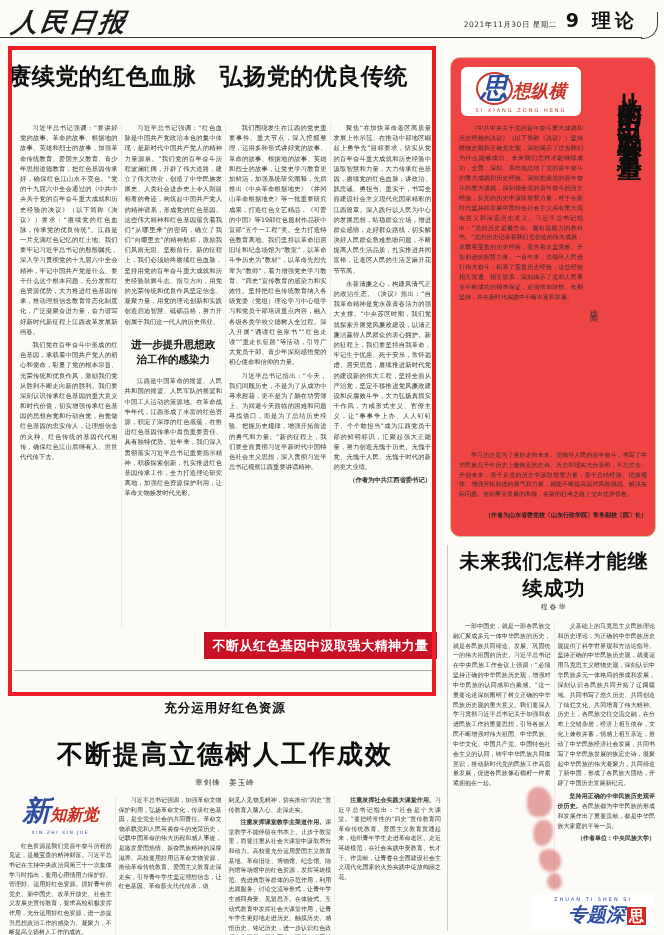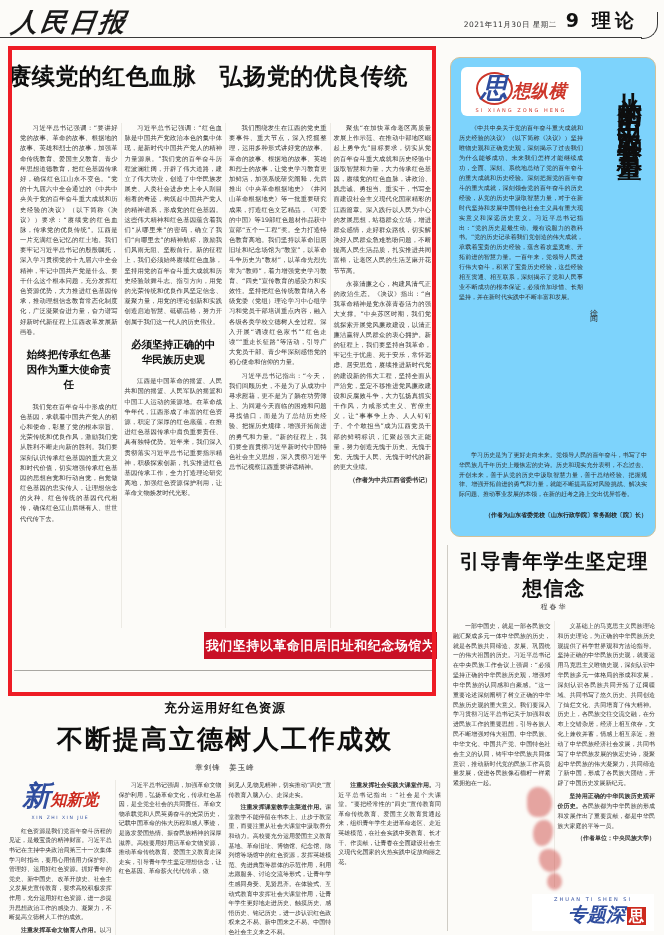--- a/index.html
+++ b/index.html
@@ -32,21 +32,21 @@
   .mcol+.mcol{border-left:1px solid #eceae4;}
   .mcol p{margin:0 0 3px 0;text-indent:2em;}
   .msub{font-size:10.5px;font-weight:bold;text-align:center;line-height:1.45;
     margin:10px 3px 9px;color:#0e0e0e;text-indent:0 !important;}
   .mattr{text-align:right;font-weight:bold;text-indent:0 !important;}
   .main-rule{position:absolute;left:14px;top:670px;width:420px;height:1px;background:#a9a7a2;}
   .banner{position:absolute;left:204px;top:632px;width:233px;height:27px;background:#c91126;
     color:#fff;font-size:13px;font-weight:bold;text-align:center;line-height:27px;letter-spacing:.5px;z-index:5;}
 
   
-  .sx-box{position:absolute;left:450px;top:57px;width:206px;height:480px;background:#7dd3fc;
+  .sx-box{position:absolute;left:450px;top:57px;width:206px;height:480px;background:#ef4444;
     border:1px solid #d2c199;border-radius:10px;box-sizing:border-box;padding:7px 8px;z-index:1;}
   .sx-top{display:flex;height:380px;}
   .sx-left{width:124px;display:flex;flex-direction:column;}
   .sx-logo{background:#fff;border-radius:6px;text-align:center;padding:5px 2px 3px;margin:2px 2px 7px;}
   .sx-logo-big{font-family:"Liberation Serif",serif;font-size:27px;line-height:1;font-weight:bold;
     font-style:italic;color:#2f4d9e;border:2px solid #cd372b;border-radius:50%;padding:1px 3px;display:inline-block;}
   .sx-logo-rest{font-family:"Liberation Serif",serif;font-size:18px;font-weight:bold;font-style:italic;color:#cd372b;}
   .sx-logo-sub{font-size:5px;color:#cd372b;letter-spacing:2px;margin-top:2px;}
   .sx-coltext{font-size:6px;line-height:1.66;text-align:justify;color:#2d2d2d;overflow:hidden;flex:1;text-indent:2em;}
   .sx-right{flex:1;position:relative;}
@@ -79,21 +79,21 @@
     padding:2px 0 3px;z-index:7;}
   .zt-sub{font-size:5px;color:#2f4d9e;letter-spacing:2px;}
   .zt-blue{font-family:"Liberation Serif",serif;font-style:italic;font-weight:bold;font-size:19px;color:#2f4d9e;margin-left:28px;}
   .zt-red{font-family:"Liberation Serif",serif;font-weight:bold;font-size:15px;color:#fff;
     background:#cd2a1e;padding:1px 2px;margin-left:2px;}
 
   
   .bt{position:absolute;left:6px;top:700px;width:438px;height:233px;}
   .bt-kicker{text-align:center;font-size:12.5px;font-weight:bold;color:#0e0e0e;letter-spacing:1px;}
   .bt-headline{text-align:center;font-size:26px;font-weight:bold;font-family:"Liberation Serif",serif;
-    letter-spacing:2px;color:#0e0e0e;margin-top:5px;}
+    letter-spacing:2px;color:#0e0e0e;margin-top:20px;}
   .bt-authors{text-align:center;font-size:7.5px;color:#333;margin-top:6px;letter-spacing:1px;}
   .bt-cols{display:flex;margin-top:7px;height:156px;}
   .bt-col{flex:1;font-size:6px;line-height:1.6;text-align:justify;color:#333;overflow:hidden;padding:0 3px;}
   .bt-col+.bt-col{border-left:1px solid #eceae4;}
   .bt-col p{margin:0 0 3px;text-indent:2em;}
   .bt-bold{font-weight:bold;}
 
   
   .xz{text-align:center;margin:2px 0 5px;}
   .xz-big{font-family:"Liberation Serif",serif;font-style:italic;font-weight:bold;font-size:28px;
@@ -117,62 +117,61 @@
   <div class="mast-rule"></div>
   <div class="mast-curve"></div>
 
   <div class="red-frame"></div>
 
   <div class="main-headline">赓续党的红色血脉　弘扬党的优良传统</div>
 
   <div class="main-cols">
     <div class="mcol">
       <p>习近平总书记强调：“要讲好党的故事、革命的故事、根据地的故事、英雄和烈士的故事，加强革命传统教育、爱国主义教育、青少年思想道德教育，把红色基因传承好，确保红色江山永不变色。”党的十九届六中全会通过的《中共中央关于党的百年奋斗重大成就和历史经验的决议》（以下简称《决议》）要求：“赓续党的红色血脉，传承党的优良传统”。江西是一片充满红色记忆的红土地。我们要牢记习近平总书记的殷殷嘱托，深入学习贯彻党的十九届六中全会精神，牢记中国共产党是什么、要干什么这个根本问题，充分发挥红色资源优势，大力推进红色基因传承，推动理想信念教育常态化制度化，广泛凝聚奋进力量，奋力谱写好新时代新征程上江西改革发展新画卷。</p>
-      <div class="msub">始终把传承红色基因作为重大使命责任</div>
       <p>我们党在百年奋斗中形成的红色基因，承载着中国共产党人的初心和使命，彰显了党的根本宗旨、光荣传统和优良作风，激励我们党从胜利不断走向新的胜利。我们要深刻认识传承红色基因的重大意义和时代价值，切实增强传承红色基因的思想自觉和行动自觉，自觉做红色基因的忠实传人，让理想信念的火种、红色传统的基因代代相传，确保红色江山后继有人、世世代代传下去。</p>
     </div>
     <div class="mcol">
       <p>习近平总书记强调：“红色血脉是中国共产党政治本色的集中体现，是新时代中国共产党人的精神力量源泉。”我们党的百年奋斗历程波澜壮阔，开辟了伟大道路，建立了伟大功业，创造了中华民族发展史、人类社会进步史上令人刮目相看的奇迹，构筑起中国共产党人的精神谱系，形成党的红色基因。这些伟大精神和红色基因蕴含着我们“从哪里来”的密码，确立了我们“向哪里去”的精神航标，激励我们风雨无阻、坚毅前行。新的征程上，我们必须始终赓续红色血脉，坚持用党的百年奋斗重大成就和历史经验鼓舞斗志、指引方向，用党的光荣传统和优良作风坚定信念、凝聚力量，用党的理论创新和实践创造启迪智慧、砥砺品格，努力开创属于我们这一代人的历史伟业。</p>
-      <div class="msub">必须坚持正确的中华民族历史观</div>
+      <div class="msub">进一步提升思想政治工作的感染力</div>
       <p>江西是中国革命的摇篮、人民共和国的摇篮、人民军队的摇篮和中国工人运动的策源地。在革命战争年代，江西形成了丰富的红色资源，积淀了深厚的红色底蕴，在推进红色基因传承中肩负重要责任、具有独特优势。近年来，我们深入贯彻落实习近平总书记重要指示精神，积极探索创新，扎实推进红色基因传承工作，全力打造理论研究高地，加强红色资源保护利用，让革命文物焕发时代光彩。</p>
     </div>
     <div class="mcol">
       <p>我们围绕发生在江西的党史重要事件、重大节点，深入挖掘整理，运用多种形式讲好党的故事、革命的故事、根据地的故事、英雄和烈士的故事，让党史学习教育更加鲜活，加强系统研究阐释，先后推出《中央革命根据地史》《井冈山革命根据地史》等一批重要研究成果，打造红色文艺精品，《可爱的中国》等19部红色题材作品获中宣部“五个一工程”奖。全力打造特色教育高地。我们坚持以革命旧居旧址和纪念场馆为“教室”，以革命斗争历史为“教材”，以革命先烈先辈为“教师”，着力增强党史学习教育、“四史”宣传教育的感染力和实效性。坚持把红色传统教育纳入各级党委（党组）理论学习中心组学习和党员干部培训重点内容，融入各级各类学校立德树人全过程。深入开展“诵读红色家书”“红色走读”“重走长征路”等活动，引导广大党员干部、青少年深刻感悟党的初心使命和信仰的力量。</p>
       <p>习近平总书记指出：“今天，我们回顾历史，不是为了从成功中寻求慰藉，更不是为了躺在功劳簿上、为回避今天面临的困难和问题寻找借口，而是为了总结历史经验、把握历史规律，增强开拓前进的勇气和力量。”新的征程上，我们要全面贯彻习近平新时代中国特色社会主义思想，深入贯彻习近平总书记视察江西重要讲话精神。</p>
     </div>
     <div class="mcol">
       <p>聚焦“在加快革命老区高质量发展上作示范、在推动中部地区崛起上勇争先”目标要求，切实从党的百年奋斗重大成就和历史经验中汲取智慧和力量，大力传承红色基因，赓续党的红色血脉，讲政治、践忠诚、勇担当、重实干，书写全面建设社会主义现代化国家精彩的江西篇章。深入践行以人民为中心的发展思想，站稳群众立场，增进群众感情，走好群众路线，切实解决好人民群众急难愁盼问题，不断提高人民生活品质，扎实推进共同富裕，让老区人民的生活芝麻开花节节高。</p>
       <p>永葆清廉之心，构建风清气正的政治生态。《决议》指出：“自我革命精神是党永葆青春活力的强大支撑。”中央苏区时期，我们党就探索开展党风廉政建设，以清正廉洁赢得人民群众的衷心拥护。新的征程上，我们要坚持自我革命，牢记生于忧患、死于安乐，常怀远虑、居安思危，赓续推进新时代党的建设新的伟大工程，坚持全面从严治党，坚定不移推进党风廉政建设和反腐败斗争，大力弘扬真抓实干作风，力戒形式主义、官僚主义，让“事事争上办、人人钉钉子、个个敢担当”成为江西党员干部的鲜明标识，汇聚起强大正能量，努力创造无愧于历史、无愧于党、无愧于人民、无愧于时代的新的更大业绩。</p>
       <p class="mattr">（作者为中共江西省委书记）</p>
     </div>
   </div>
 
   <div class="main-rule"></div>
-  <div class="banner">我们坚持以革命旧居旧址和纪念场馆为</div>
+  <div class="banner">不断从红色基因中汲取强大精神力量</div>
 
   <div class="sx-box">
     <div class="sx-top">
       <div class="sx-left">
         <div class="sx-logo">
           <span class="sx-logo-big">思</span><span class="sx-logo-rest">想纵横</span>
           <div class="sx-logo-sub">SI XIANG ZONG HENG</div>
         </div>
         <div class="sx-coltext">《中共中央关于党的百年奋斗重大成就和历史经验的决议》（以下简称《决议》）坚持唯物史观和正确党史观，深刻揭示了过去我们为什么能够成功、未来我们怎样才能继续成功，全面、深刻、系统地总结了党的百年奋斗的重大成就和历史经验。深刻把握党的百年奋斗的重大成就，深刻领会党的百年奋斗的历史经验，从党的历史中汲取智慧力量，对于在新时代坚持和发展中国特色社会主义具有重大现实意义和深远历史意义。习近平总书记指出：“党的历史是最生动、最有说服力的教科书。”党的历史记录着我们党创造的伟大成就，承载着宝贵的历史经验，蕴含着攻坚克难、开拓前进的智慧力量。一百年来，党领导人民进行伟大奋斗，积累了宝贵历史经验，这些经验相互贯通、相互联系，深刻揭示了党和人民事业不断成功的根本保证，必须倍加珍惜、长期坚持，并在新时代实践中不断丰富和发展。</div>
       </div>
       <div class="sx-right">
         <div class="sx-vhead">从党的历史中汲取智慧力量</div>
         <div class="sx-author">徐闻</div>
       </div>
     </div>
     <div class="sx-full">学习历史是为了更好走向未来。党领导人民的百年奋斗，书写了中华民族几千年历史上最恢宏的史诗。历史和现实充分表明，不忘过去、开创未来，善于从党的历史中汲取智慧力量，善于总结经验、把握规律、增强开拓前进的勇气和力量，就能不断提高应对风险挑战、解决实际问题、推动事业发展的本领，在新的赶考之路上交出优异答卷。</div>
     <div class="sx-attr">（作者为山东省委党校〔山东行政学院〕常务副校〔院〕长）</div>
   </div>
 
   <div class="mz">
-    <div class="mz-headline">引导青年学生坚定理想信念</div>
+    <div class="mz-headline">未来我们怎样才能继续成功</div>
     <div class="mz-author">程春华</div>
     <div class="mz-cols">
       <div class="mz-col">
         <p>一部中国史，就是一部各民族交融汇聚成多元一体中华民族的历史，就是各民族共同缔造、发展、巩固统一的伟大祖国的历史。习近平总书记在中央民族工作会议上强调：“必须坚持正确的中华民族历史观，增强对中华民族的认同感和自豪感。”这一重要论述深刻阐明了树立正确的中华民族历史观的重大意义。我们要深入学习贯彻习近平总书记关于加强和改进民族工作的重要思想，引导各族人民不断增强对伟大祖国、中华民族、中华文化、中国共产党、中国特色社会主义的认同，铸牢中华民族共同体意识，推动新时代党的民族工作高质量发展，促进各民族像石榴籽一样紧紧拥抱在一起。</p>
       </div>
       <div class="mz-col">
         <p>义基础上的马克思主义民族理论和历史理论，为正确的中华民族历史观提供了科学世界观和方法论指导。坚持正确的中华民族历史观，就要运用马克思主义唯物史观，深刻认识中华民族多元一体格局的形成和发展，深刻认识各民族共同开拓了辽阔疆域、共同书写了悠久历史、共同创造了灿烂文化、共同培育了伟大精神。历史上，各民族交往交流交融，在分布上交错杂居，经济上相互依存，文化上兼收并蓄，情感上相互亲近，推动了中华民族经济社会发展，共同书写了中华民族发展的恢宏史诗，凝聚起中华民族的伟大凝聚力，共同缔造了新中国，形成了各民族大团结，开辟了中国历史发展新纪元。</p>
         <p><span class="mz-bold">坚持用正确的中华民族历史观评价历史。</span><span>各民族都为中华民族的形成和发展作出了重要贡献，都是中华民族大家庭的平等一员。</span></p>
         <p class="mz-attr">（作者单位：中央民族大学）</p>
       </div>

